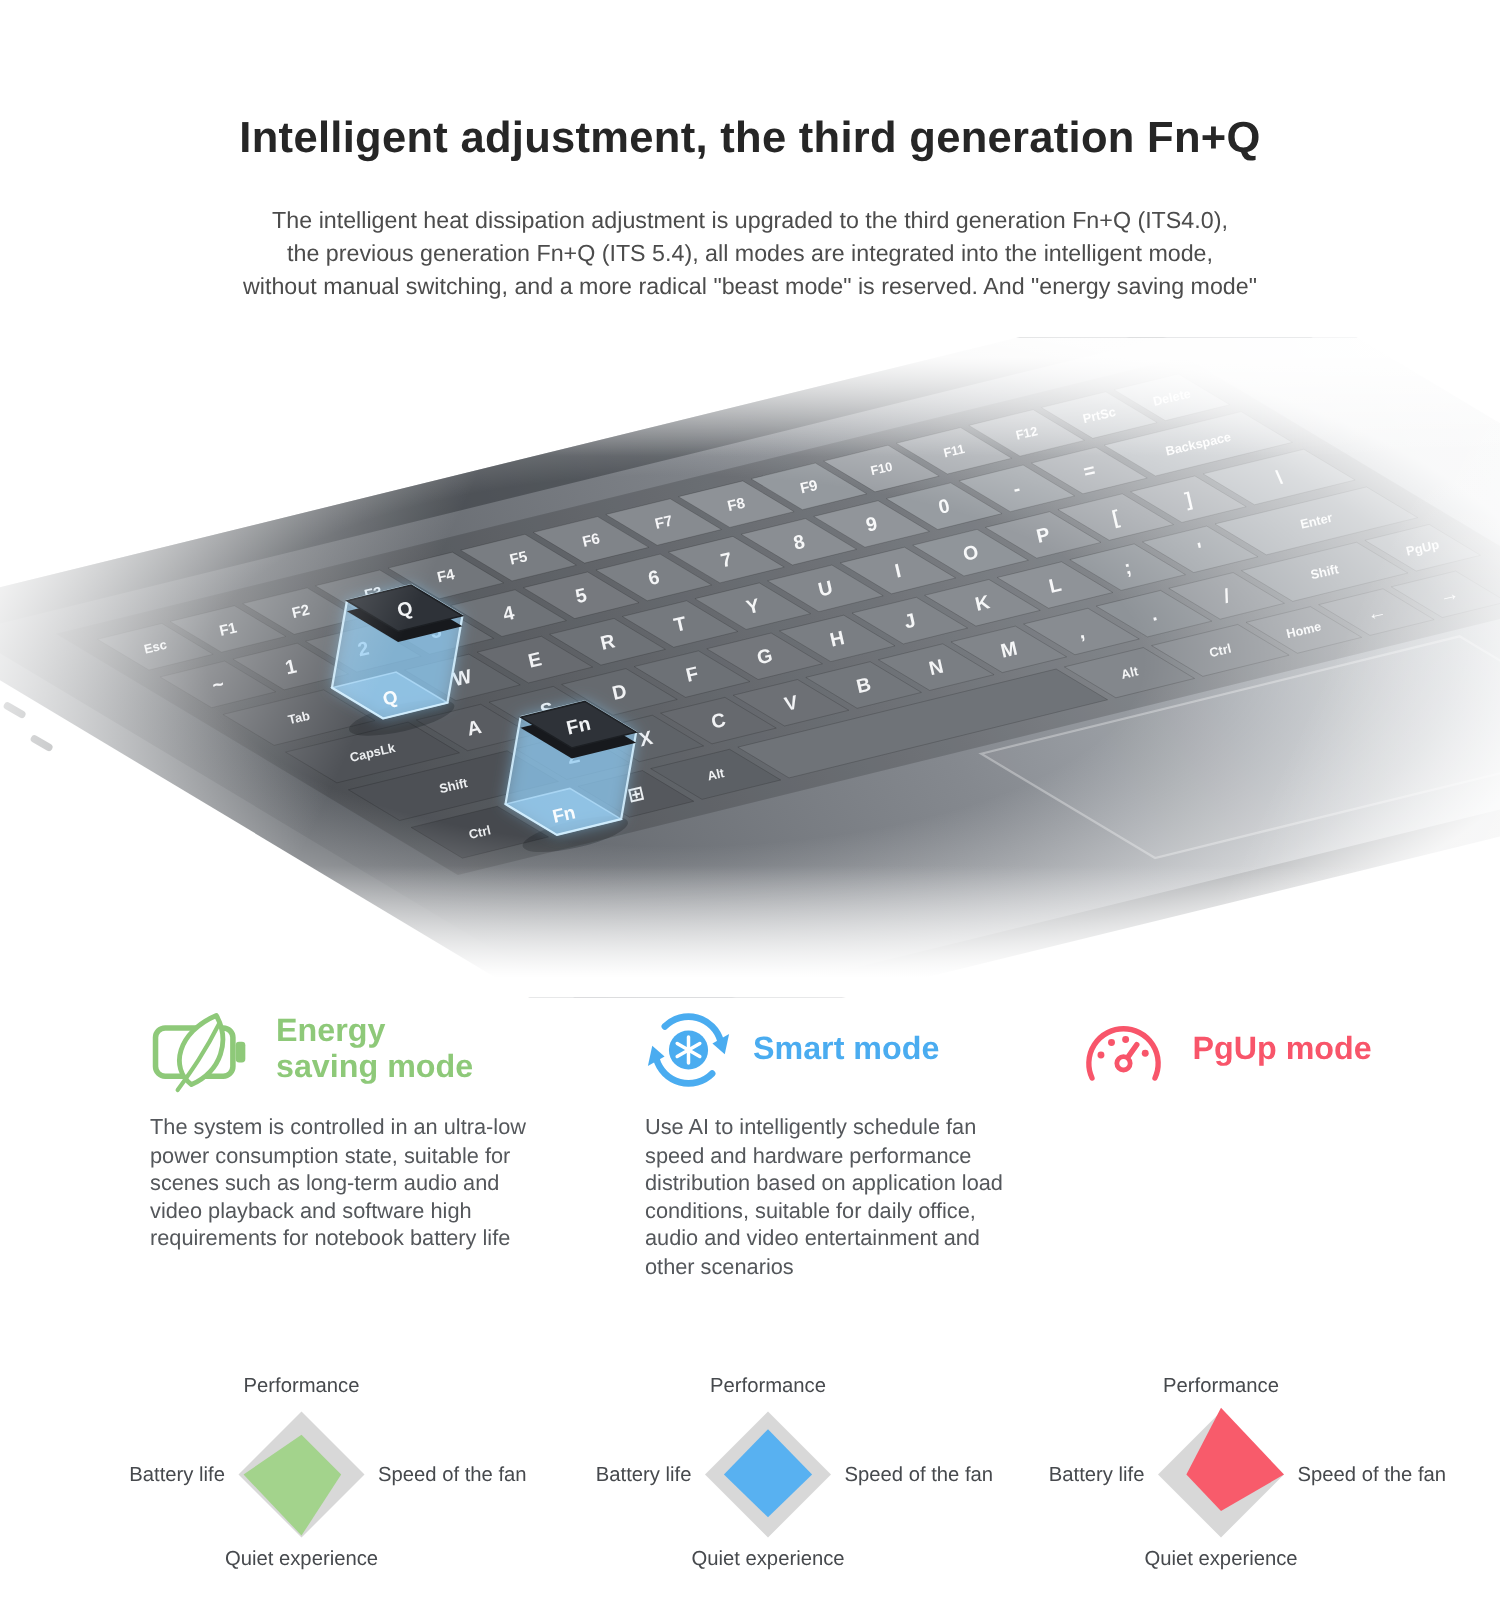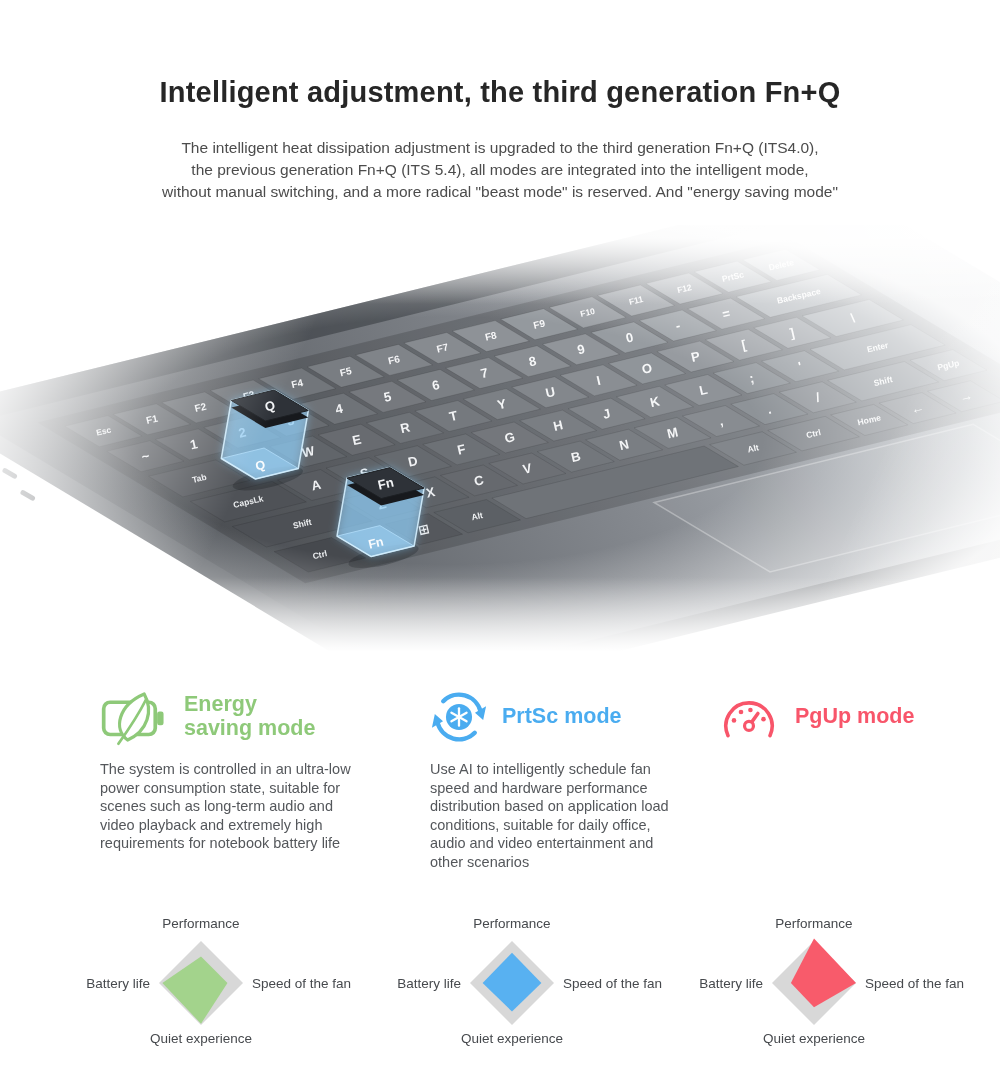--- a/index.html
+++ b/index.html
@@ -22,21 +22,21 @@
       linear-gradient(115deg, #fff 3%, rgba(255,255,255,0) 30%),
       linear-gradient(295deg, rgba(255,255,255,.65) 1%, rgba(255,255,255,0) 18%),
       radial-gradient(ellipse 60% 54% at 45% 49%, rgba(255,255,255,0) 52%, rgba(255,255,255,.55) 86%, rgba(255,255,255,.9) 100%);}
   svg text{font-family:"Liberation Sans","DejaVu Sans",sans-serif;}
 
   
   .mode-card{position:absolute;top:668px;}
   .mode-card.c1{left:100px;width:266px;}
   .mode-card.c2{left:430px;width:254px;}
   .mode-card.c3{left:717px;width:252px;}
-  .mode-head{display:flex;align-items:center;gap:14px;min-height:64px;margin-top:17px;}
+  .mode-head{display:flex;align-items:center;gap:14px;min-height:64px;}
   .mode-icon{flex:0 0 auto;color:var(--c);}
   .mode-title{margin:0;font-size:21.5px;font-weight:700;color:var(--c);line-height:1.1;white-space:pre-line;}
   .mode-desc{margin:11px 0 0 0;font-size:14.5px;line-height:18.5px;color:#54575b;}
 
   
   .radar-svg{position:absolute;top:903px;}
   .radar-svg.r0{left:41px;} .radar-svg.r1{left:352px;} .radar-svg.r2{left:654px;}
 </style>
 </head>
 <body>
@@ -246,38 +246,38 @@
     <div class="mode-head">
       <svg class="mode-icon" width="70" height="60" viewBox="0 0 76 62">
         <rect x="4" y="15" width="56" height="35" rx="7" fill="none" stroke="currentColor" stroke-width="4"></rect>
         <rect x="62" y="25" width="7" height="15" rx="2.5" fill="currentColor"></rect>
         <path d="M30 56 C14 44 20 18 48 6 C58 24 52 46 30 56 Z" fill="#fff" stroke="currentColor" stroke-width="3.5" stroke-linejoin="round"></path>
         <path d="M20 60 C30 46 40 32 50 12" fill="none" stroke="currentColor" stroke-width="3" stroke-linecap="round"></path>
       </svg>
       <h3 class="mode-title">Energy
 saving mode</h3>
     </div>
-    <p class="mode-desc">The system is controlled in an ultra-low power consumption state, suitable for scenes such as long-term audio and video playback and extremely high requirements for notebook battery life</p>
+    <p class="mode-desc">The system is controlled in an ultra-low power consumption state, suitable for scenes such as long-term audio and video playback and software high requirements for notebook battery life</p>
   </div>
 
   <div class="mode-card c2" style="--c: #4aacf0;">
     <div class="mode-head">
       <svg class="mode-icon" width="58" height="58" viewBox="0 0 60 60">
         <circle cx="30" cy="30" r="13.5" fill="currentColor"></circle>
         <g stroke="#fff" stroke-width="2.4" stroke-linecap="round">
           <line x1="30" y1="21" x2="30" y2="39"></line>
           <line x1="22.2" y1="25.5" x2="37.8" y2="34.5"></line>
           <line x1="22.2" y1="34.5" x2="37.8" y2="25.5"></line>
         </g>
         <path d="M13.7 13.7 A23 23 0 0 1 52.2 24" fill="none" stroke="currentColor" stroke-width="4.6" stroke-linecap="round"></path>
         <polygon points="58,19 55,33 46.5,25.5" fill="currentColor"></polygon>
         <path d="M46.3 46.3 A23 23 0 0 1 7.8 36" fill="none" stroke="currentColor" stroke-width="4.6" stroke-linecap="round"></path>
         <polygon points="2,41 5,27 13.5,34.5" fill="currentColor"></polygon>
       </svg>
-      <h3 class="mode-title">PrtSc mode</h3>
+      <h3 class="mode-title">Smart mode</h3>
     </div>
     <p class="mode-desc">Use AI to intelligently schedule fan speed and hardware performance distribution based on application load conditions, suitable for daily office, audio and video entertainment and other scenarios</p>
   </div>
 
   <div class="mode-card c3" style="--c: #f8556a;">
     <div class="mode-head">
       <svg class="mode-icon" width="64" height="54" viewBox="0 0 72 60">
         <path d="M12.4 51 A26 26 0 1 1 59.6 51" fill="none" stroke="currentColor" stroke-width="4" stroke-linecap="round"></path>
         <g fill="currentColor">
           <circle cx="19.1" cy="33.8" r="2.6"></circle>

